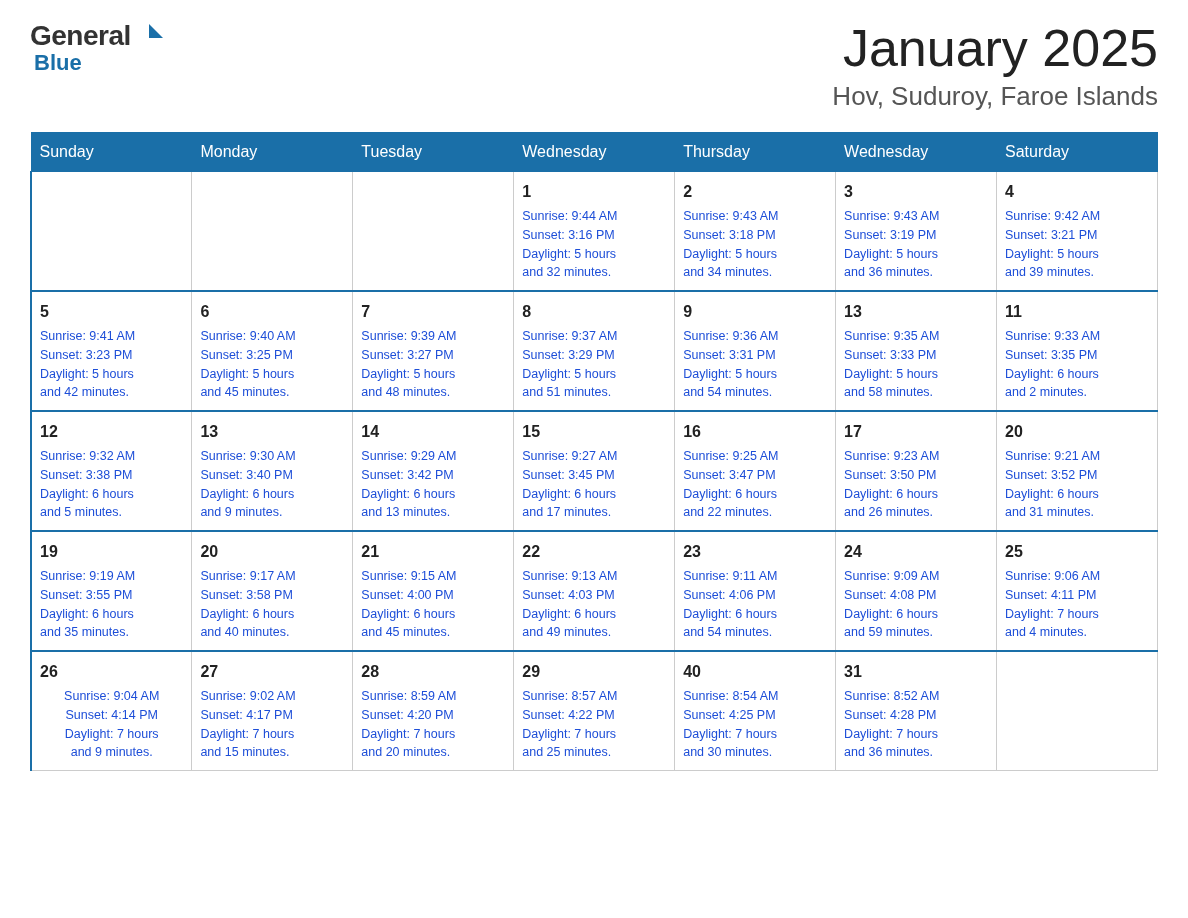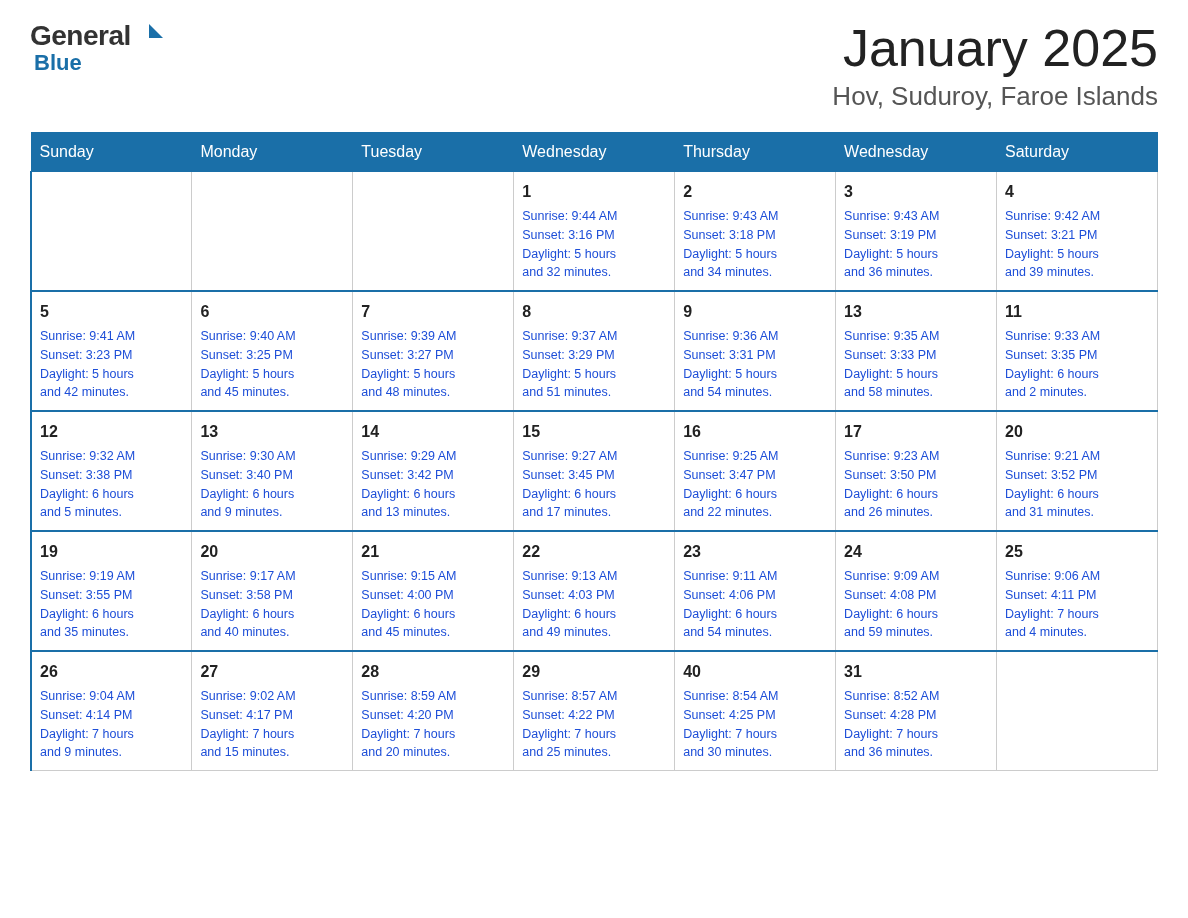--- a/index.html
+++ b/index.html
@@ -321,21 +321,21 @@
           <span class="day-number">25</span>
           <div class="day-info" style="white-space: pre-line;">Sunrise: 9:06 AM
 Sunset: 4:11 PM
 Daylight: 7 hours
 and 4 minutes.</div>
         </td>
       </tr>
       <tr class="row-divider">
         <td>
           <span class="day-number">26</span>
-          <div class="day-info" style="white-space: pre-line;">Sunrise: 9:04 AM
+          <div class="day-info" style="white-space: pre-line; text-align: center;">Sunrise: 9:04 AM
 Sunset: 4:14 PM
 Daylight: 7 hours
 and 9 minutes.</div>
         </td>
         <td>
           <span class="day-number">27</span>
           <div class="day-info" style="white-space: pre-line;">Sunrise: 9:02 AM
 Sunset: 4:17 PM
 Daylight: 7 hours
 and 15 minutes.</div>

